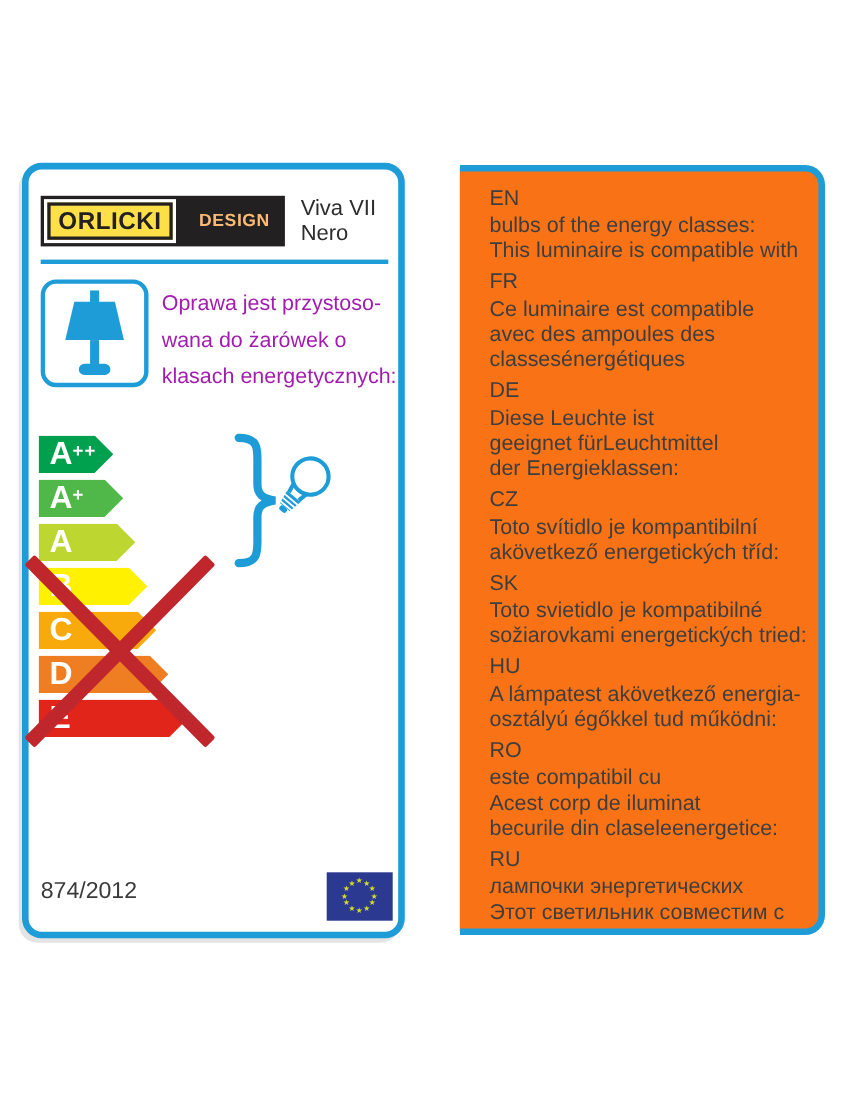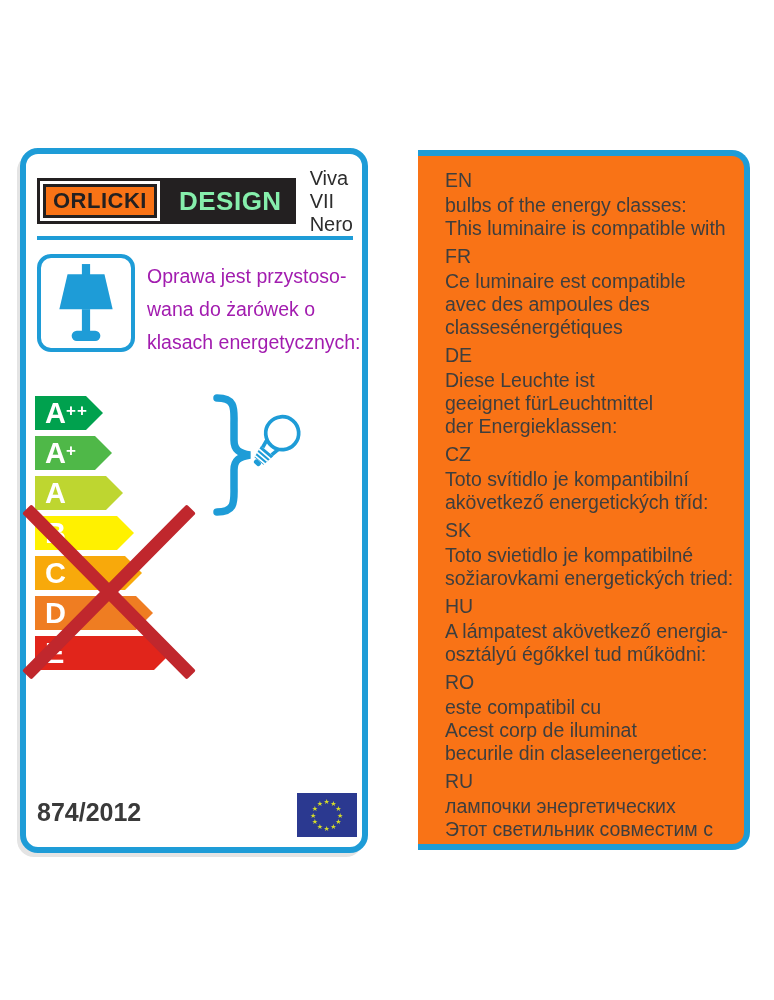--- a/index.html
+++ b/index.html
@@ -6,24 +6,24 @@
   .page{position:relative;width:774px;height:1000px;background:#ffffff;overflow:hidden;
         font-family:"Liberation Sans", sans-serif;}
 
   
   .left-panel{position:absolute;left:20px;top:148px;width:348px;height:705px;
     border:6px solid #1E9CD7;border-radius:18px;box-sizing:border-box;background:#fff;
     box-shadow:-4px 5px 0 -1px #e4e4e4;}
   .logo-row{position:absolute;left:11px;top:24px;width:316px;height:46px;
     display:flex;align-items:center;justify-content:space-between;}
   .logo{display:flex;align-items:center;background:#232021;height:46px;padding:0 10px 0 0;}
-  .logo-orlicki{background:#f97316;border:3px solid #232021;box-shadow:0 0 0 3px #ffffff;
-    margin:6px 4px 6px 6px;color:#232021;font-weight:700;font-size:22px;line-height:26px;
+  .logo-orlicki{background:#fde047;border:3px solid #232021;box-shadow:0 0 0 3px #ffffff;
+    margin:6px 20px 6px 6px;color:#232021;font-weight:700;font-size:22px;line-height:26px;
     padding:1px 7px;letter-spacing:0.5px;}
-  .logo-design{color:#86efac;font-weight:700;font-size:26px;letter-spacing:0.5px;padding:0 4px;margin-left:14px;}
+  .logo-design{color:#fdba74;font-weight:700;font-size:16px;letter-spacing:0.5px;padding:0 4px;}
   .product-name{font-size:20px;color:#2d2d2d;margin-left:14px;}
 
   .divider{position:absolute;left:11px;top:82px;width:316px;height:4px;background:#1E9CD7;}
 
   .lamp-box{position:absolute;left:11px;top:100px;width:98px;height:98px;box-sizing:border-box;
     border:4px solid #1E9CD7;border-radius:14px;display:flex;align-items:center;justify-content:center;}
 
   .intro{position:absolute;left:121px;top:106px;font-size:19.5px;line-height:33px;color:#a21caf;white-space:nowrap;}
 
   .arrows{position:absolute;left:9px;top:242px;}
@@ -33,21 +33,21 @@
   .arrow sup{font-size:17px;font-weight:700;vertical-align:7px;letter-spacing:1px;line-height:0;}
 
   .brace{position:absolute;left:184px;top:238px;}
   .bulb{position:absolute;left:224px;top:256px;transform:rotate(40deg);}
 
   .cross{position:absolute;left:0px;top:355px;width:166px;height:166px;}
   .cross .bar{position:absolute;top:50%;left:50%;width:234px;height:13px;background:#C0272D;border-radius:2px;}
   .cross .bar1{transform:translate(-50%,-50%) rotate(45.3deg);}
   .cross .bar2{transform:translate(-50%,-50%) rotate(-45.3deg);}
 
-  .regulation{position:absolute;left:11px;top:644px;font-size:25px;font-weight:700;color:#3a3a3a;}
+  .regulation{position:absolute;left:11px;top:644px;font-size:21px;font-weight:400;color:#3a3a3a;}
   .eu-flag{position:absolute;left:271px;top:639px;width:60px;height:44px;background:#2B3990;}
   .eu-flag .star{position:absolute;font-size:7px;line-height:7px;color:#D5DC29;}
 
   
   .right-panel{position:absolute;left:418px;top:150px;width:332px;height:700px;box-sizing:border-box;
     border-top:6px solid #1E9CD7;border-right:6px solid #1E9CD7;border-bottom:6px solid #1E9CD7;
     border-radius:0 18px 18px 0;background:#f97316;padding:10px 0 0 27px;overflow:hidden;}
   .lang-section{margin-bottom:5px;}
   .lang-code{font-size:19.5px;line-height:23px;color:#3e3e3e;margin:3px 0 2px;}
   .lang-line{font-size:19.5px;line-height:23px;color:#3e3e3e;white-space:nowrap;}

